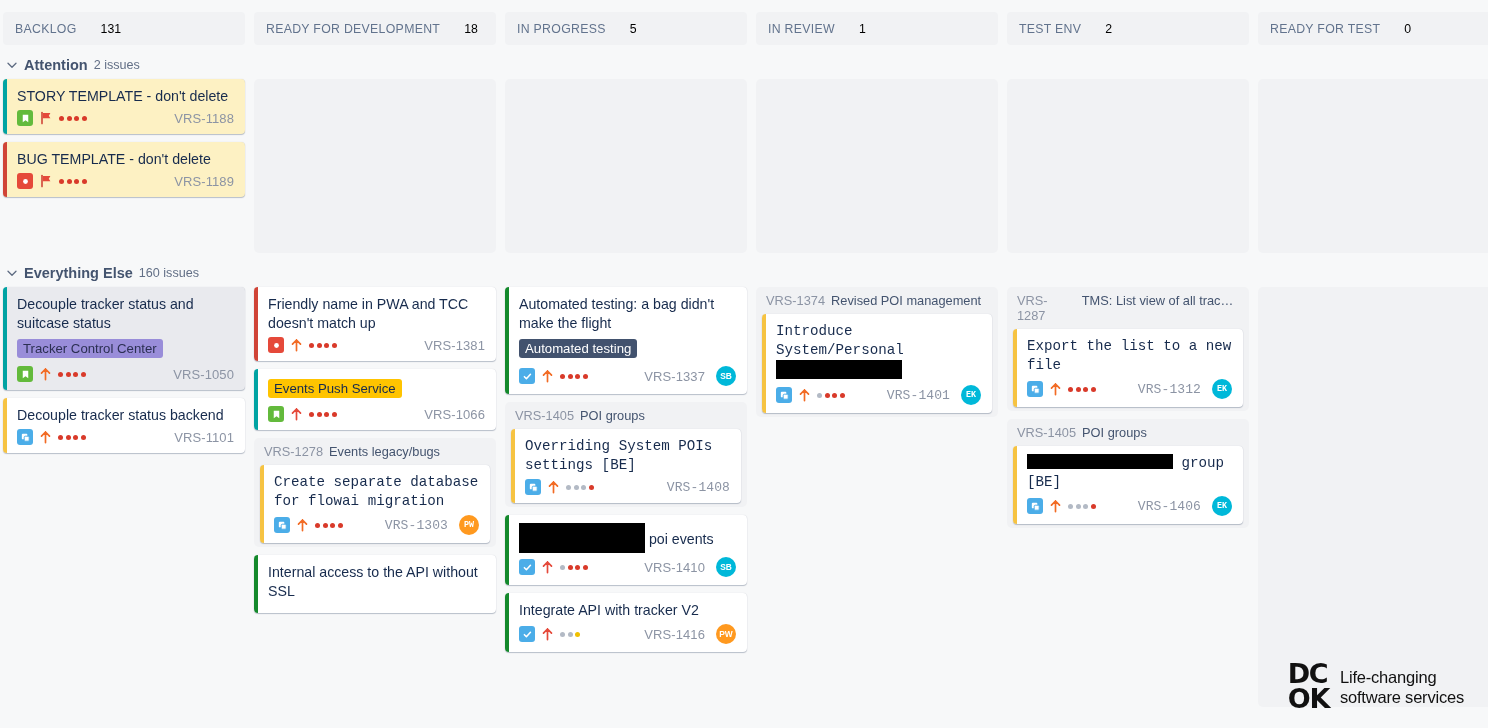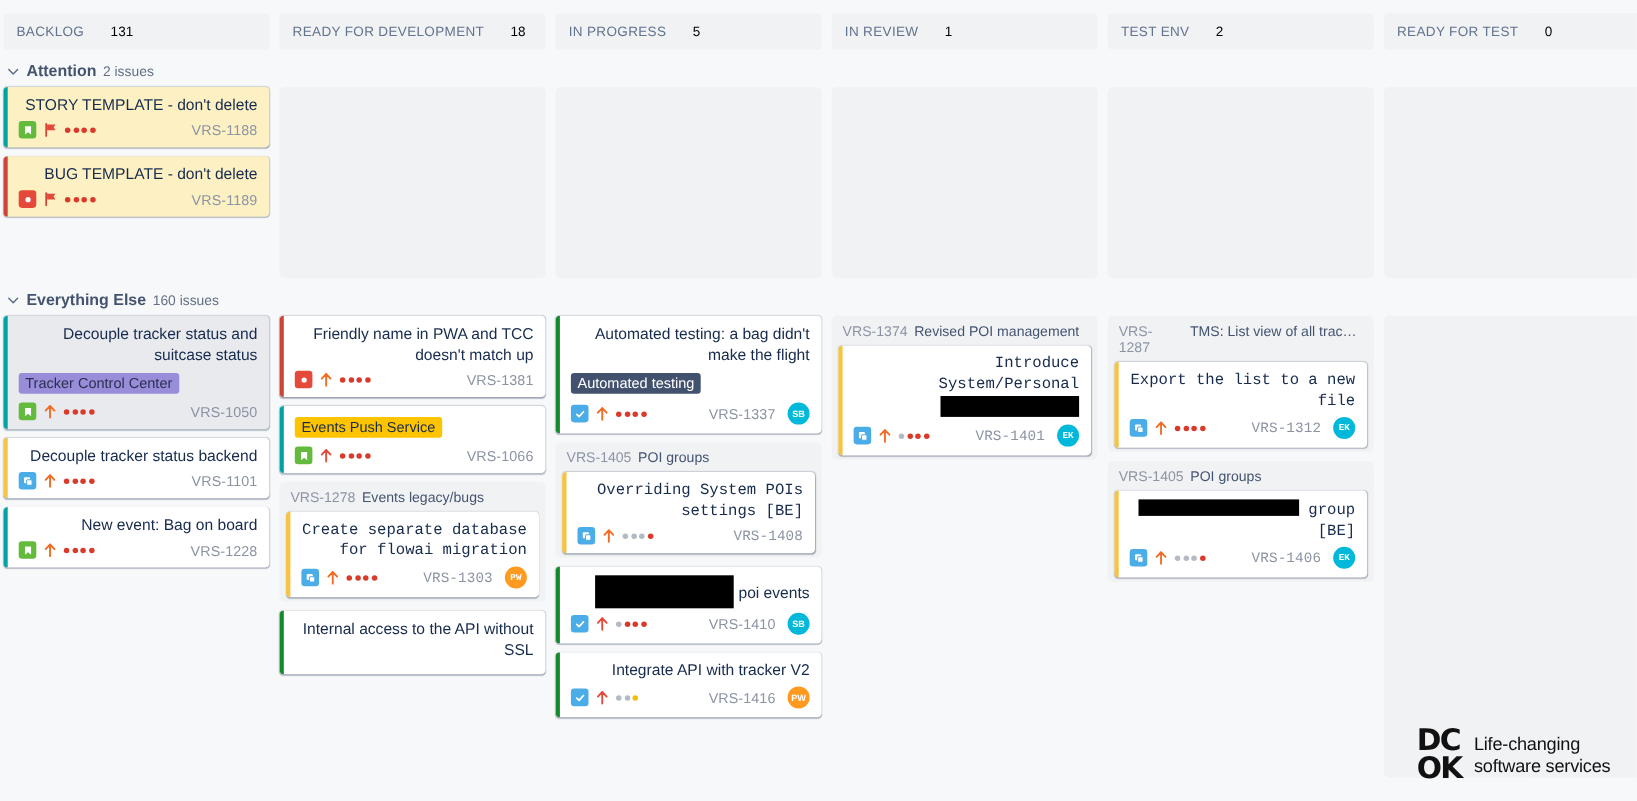--- a/index.html
+++ b/index.html
@@ -68,21 +68,20 @@
   .card.selected { background: #e9eaee; }
   .card .stripe {
     position: absolute; left: 0; top: 0; bottom: 0;
     width: 4px;
   }
   .card-title {
     font-size: 14.2px; line-height: 19px;
     color: #172b4d;
     margin-bottom: 4px;
     word-wrap: break-word;
-    text-align: right;
   }
   .redact {
     display: inline-block;
     background: #000;
     height: 15px;
     vertical-align: -2px;
     border-radius: 0;
   }
   .label-chip {
     display: inline-block;
@@ -302,41 +301,20 @@
             <i style="background:#d93a2a"></i>
               <i style="background:#d93a2a"></i>
               <i style="background:#d93a2a"></i>
               <i style="background:#d93a2a"></i>
           </span>
           <span class="key">VRS-1101</span>
         </div>
       </div>
 
 
-      <div class="card">
-        <span class="stripe" style="background:#00a3a3"></span>
-        <div class="card-title">New event: Bag on board</div>
-        <div class="card-foot">
-          <span class="ticon" style="background:#63ba3c">
-            <svg width="11" height="11" viewBox="0 0 12 12">
-                <path d="M3 2h6v8.2L6 7.8 3 10.2z" fill="#fff"></path>
-              </svg>
-          </span>
-          <svg class="prio" width="13" height="14" viewBox="0 0 13 14">
-            <path d="M6.5 12.6V2.4M6.5 2.0 L2.5 6.2M6.5 2.0 L10.5 6.2" stroke="#f26b24" stroke-width="1.7" fill="none" stroke-linecap="round"></path>
-          </svg>
-          <span class="dots">
-            <i style="background:#d93a2a"></i>
-              <i style="background:#d93a2a"></i>
-              <i style="background:#d93a2a"></i>
-              <i style="background:#d93a2a"></i>
-          </span>
-          <span class="key">VRS-1228</span>
-        </div>
-      </div>
     </div>
 
     <div class="lane-col">
 
       <div class="card">
         <span class="stripe" style="background:#d04437"></span>
         <div class="card-title">Friendly name in PWA and TCC doesn't match up</div>
         <div class="card-foot">
           <span class="ticon" style="background:#e5493a">
             <svg width="11" height="11" viewBox="0 0 12 12">

